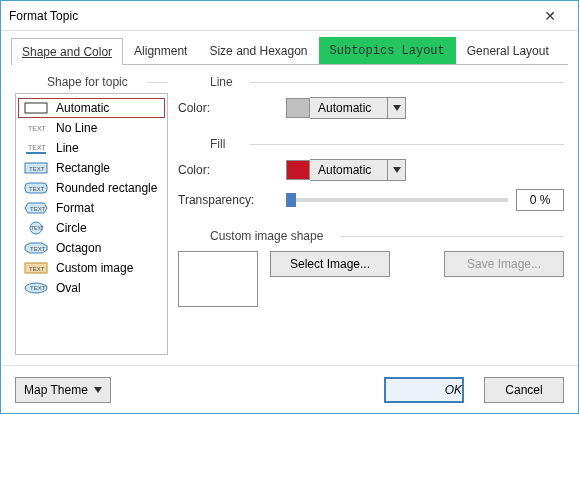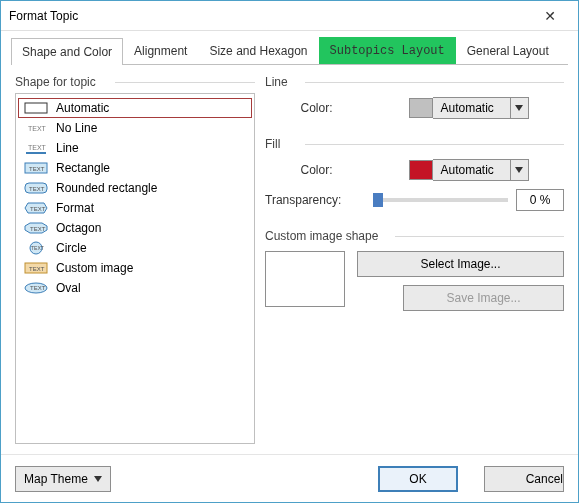--- a/index.html
+++ b/index.html
@@ -1,56 +1,56 @@
 <!DOCTYPE html>
 <html><head>
 <meta charset="utf-8">
 <style>
 * { box-sizing: border-box; margin: 0; padding: 0; }
 body { font-family: "Segoe UI", Tahoma, sans-serif; font-size: 12px; background: #fff; color: #000; }
-.window { width: 579px; height: 503px; border: 1px solid #4da0c8; background: #fff; display: flex; flex-direction: column; }
+.window { width: 579px; height: 414px; border: 1px solid #4da0c8; background: #fff; display: flex; flex-direction: column; }
 .titlebar { height: 30px; display: flex; align-items: center; padding: 0 8px; border-bottom: 1px solid #e0e0e0; }
 .titlebar .title { flex: 1; font-size: 12px; }
 .titlebar .close { width: 40px; text-align: center; font-size: 14px; color: #333; cursor: pointer; }
 .tabs { display: flex; padding: 6px 10px 0 10px; gap: 0; }
 .tab { padding: 6px 10px 6px 10px; border: 1px solid transparent; border-bottom: none; font-size: 12px; color: #333; cursor: pointer; background: transparent; }
-.tab.active { border-color: #bfbfbf; background: #fff; position: relative; top: 1px; }
+.tab.active { border-color: #bfbfbf; background: #fff; position: relative; top: 1px; text-decoration: underline; }
 .tab.highlight { background: #22c55e; font-family: Liberation Mono, monospace; }
 .tab-underline { border-bottom: 1px solid #bfbfbf; margin: 0 10px; }
 .content { flex: 1; display: flex; padding: 10px 14px 10px 14px; gap: 10px; }
 .left { width: 240px; display: flex; flex-direction: column; }
 .right { flex: 1; display: flex; flex-direction: column; gap: 18px; }
-.group-label { font-size: 12px; color: #444; margin-bottom: 4px; position: relative; }
+.group-label { font-size: 12px; color: #444; margin-bottom: 4px; position: relative; margin-left: 32px; }
 .group-label::after { content: ""; position: absolute; left: 100px; right: 0; top: 50%; border-top: 1px solid #d8d8d8; }
 .right .group-label::after { left: 40px; }
 .right .group-label.wide::after { left: 130px; }
 .list { border: 1px solid #bfbfbf; flex: 1; overflow: auto; padding: 4px 2px; background: #fff; }
 .item { display: flex; align-items: center; gap: 8px; padding: 3px 6px; cursor: pointer; font-size: 12px; }
 .item.selected { border: 1px solid #a63b3b; background: #fff; padding: 2px 5px; }
 .shape-icon { width: 24px; height: 14px; display: inline-flex; align-items: center; justify-content: center; }
-.row { display: flex; align-items: center; gap: 8px; margin-top: 8px; justify-content: center; }
+.row { display: flex; align-items: center; gap: 8px; margin-top: 8px; }
 .row .lbl { width: 100px; font-size: 12px; color: #333; }
 .color-combo { display: flex; align-items: center; gap: 0; }
 .color-swatch { width: 24px; height: 20px; border: 1px solid #8e8e8e; }
 .color-combo .sel { border: 1px solid #8e8e8e; border-left: none; height: 22px; display: flex; align-items: center; padding: 0 14px 0 8px; font-size: 12px; background: #eaeaea; position: relative; min-width: 78px; }
 .color-combo .dd { width: 18px; height: 22px; border: 1px solid #8e8e8e; border-left: none; display: flex; align-items: center; justify-content: center; background: #eaeaea; cursor: pointer; }
 .dd svg { width: 8px; height: 6px; }
 .slider { flex: 1; display: flex; align-items: center; gap: 8px; }
 .slider-track { flex: 1; height: 4px; background: #d8d8d8; position: relative; }
 .slider-thumb { position: absolute; left: 0; top: -5px; width: 10px; height: 14px; background: #4a7dc1; }
 .pct { border: 1px solid #8e8e8e; height: 22px; width: 48px; text-align: center; font-size: 12px; line-height: 20px; background: #fff; }
 .image-box { width: 80px; height: 56px; border: 1px solid #8e8e8e; background: #fff; }
 .btn { height: 26px; border: 1px solid #8e8e8e; background: #eaeaea; padding: 0 12px; font-size: 12px; cursor: pointer; min-width: 120px; text-align: center; line-height: 24px; }
 .btn.disabled { color: #9a9a9a; margin-left: 46px; }
 .image-row { display: flex; gap: 12px; align-items: flex-start; margin-top: 8px; }
-.image-btns { display: flex; flex-direction: column; gap: 8px; flex: 1; }
-.footer { height: 48px; display: flex; align-items: center; padding: 5px 14px; gap: 26px; border-top: 1px solid #e5e5e5; }
+.image-btns { display: flex; gap: 8px; flex: 1; }
+.footer { height: 48px; display: flex; align-items: center; padding: 5px 14px; gap: 20px; border-top: 1px solid #e5e5e5; }
 .footer .spacer { flex: 1; }
-.footer .ok { border: 2px solid #3d7fb8; background: #eaf2fa; min-width: 80px; height: 26px; line-height: 22px; text-align: center; cursor: pointer; font-size: 12px; }
-.footer .cancel { border: 1px solid #8e8e8e; background: #eaeaea; min-width: 80px; height: 26px; line-height: 24px; text-align: right; cursor: pointer; font-size: 12px; }
+.footer .ok { border: 2px solid #3d7fb8; background: #eaf2fa; min-width: 80px; height: 26px; line-height: 22px; text-align: right; cursor: pointer; font-size: 12px; font-style: italic; }
+.footer .cancel { border: 1px solid #8e8e8e; background: #eaeaea; min-width: 80px; height: 26px; line-height: 24px; text-align: center; cursor: pointer; font-size: 12px; }
 .maptheme { border: 1px solid #8e8e8e; background: #eaeaea; height: 26px; padding: 0 8px; display: flex; align-items: center; gap: 6px; cursor: pointer; font-size: 12px; }
 .maptheme svg { width: 8px; height: 6px; }
 </style>
 </head>
 <body>
 
 <div class="window">
   <div class="titlebar">
     <span class="title">Format Topic</span>
     <span class="close">✕</span>
@@ -117,34 +117,34 @@
               <svg width="24" height="14">
                 <polygon points="4,2 20,2 23,7 20,12 4,12 1,7" fill="#cfe7f5" stroke="#3d7fb8"></polygon>
                 <text x="6" y="10" font-size="6" fill="#555">TEXT</text>
               </svg>
             </span>
             <span>Format</span>
           </div>
           <div class="item">
             <span class="shape-icon">
               <svg width="24" height="14">
+                <circle cx="12" cy="7" r="6" fill="#cfe7f5" stroke="#3d7fb8"></circle>
+                <text x="7" y="9" font-size="5" fill="#555">TEXT</text>
+              </svg>
+            </span>
+            <span>Circle</span>
+          </div>
+          <div class="item">
+            <span class="shape-icon">
+              <svg width="24" height="14">
                 <polygon points="6,2 18,2 23,5 23,9 18,12 6,12 1,9 1,5" fill="#cfe7f5" stroke="#3d7fb8"></polygon>
                 <text x="6" y="10" font-size="6" fill="#555">TEXT</text>
               </svg>
             </span>
             <span>Octagon</span>
-          </div>
-          <div class="item">
-            <span class="shape-icon">
-              <svg width="24" height="14">
-                <circle cx="12" cy="7" r="6" fill="#cfe7f5" stroke="#3d7fb8"></circle>
-                <text x="7" y="9" font-size="5" fill="#555">TEXT</text>
-              </svg>
-            </span>
-            <span>Circle</span>
           </div>
           <div class="item">
             <span class="shape-icon">
               <svg width="24" height="14">
                 <rect x="1" y="2" width="22" height="10" fill="#f3d9a8" stroke="#c09030"></rect>
                 <text x="5" y="10" font-size="6" fill="#555">TEXT</text>
               </svg>
             </span>
             <span>Custom image</span>
           </div>

